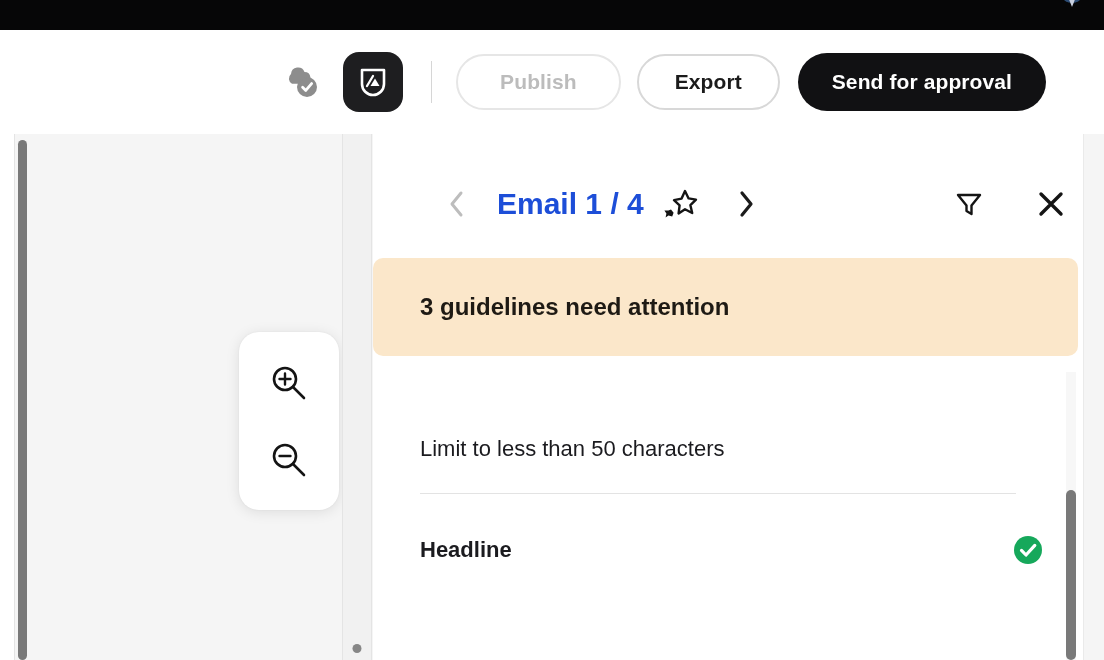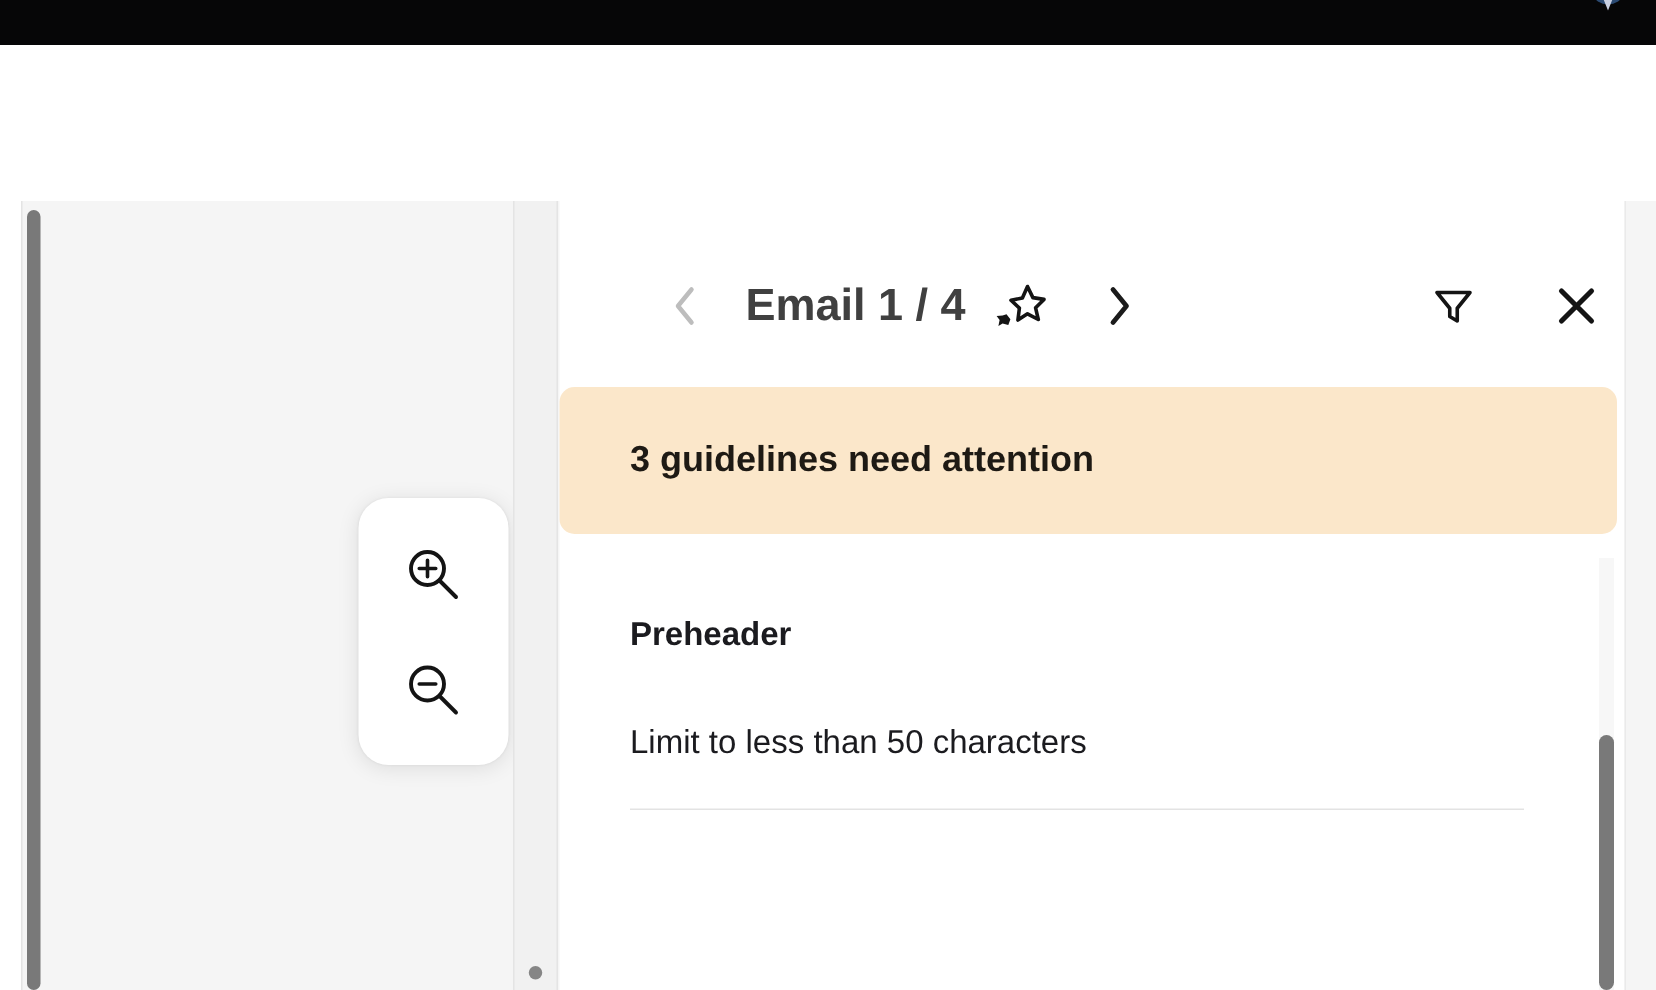--- a/index.html
+++ b/index.html
@@ -209,21 +209,21 @@
     display: flex;
     align-items: center;
     justify-content: center;
     cursor: pointer;
     flex: none;
   }
   .nav-chevron.prev { margin-left: 62px; }
   .panel-title {
     font-size: 30px;
     font-weight: 700;
-    color: #404040;
+    color: #1d4ed8;
     margin: 0 14px 0 18px;
     white-space: nowrap;
     flex: none;
   }
   .sparkle-btn {
     width: 44px; height: 44px;
     display: flex; align-items: center; justify-content: center;
     cursor: pointer; flex: none;
   }
   .nav-chevron.next { margin-left: 22px; }
@@ -324,20 +324,45 @@
 <div id="app">
 
   <div class="topbar">
     <svg class="topbar-badge" viewBox="0 0 20 16">
       <ellipse cx="10" cy="3" rx="9" ry="6" fill="#2b4a72"></ellipse>
       <path d="M6 3 L14 3 L10 13 Z" fill="#c8cfe0"></path>
       <path d="M8 1 L12 1 L10 5 Z" fill="#e3a0b0"></path>
     </svg>
   </div>
 
+  <div class="toolbar">
+
+    <svg class="status-icon" viewBox="0 0 40 40">
+      <path d="M10 12 a7 7 0 0 1 13.5 -2 a6 6 0 0 1 1.5 11.8 H11 a6 6 0 0 1 -1 -9.8 Z" fill="#8d8d8d"></path>
+      <circle cx="26" cy="25" r="10" fill="#8d8d8d"></circle>
+      <circle cx="26" cy="25" r="8.6" fill="#8d8d8d"></circle>
+      <path d="M21.6 25.2 L24.8 28.4 L30.6 21.6" stroke="#ffffff" stroke-width="2.8" fill="none" stroke-linecap="round" stroke-linejoin="round"></path>
+    </svg>
+
+    <div class="brand-tile">
+      <svg width="34" height="34" viewBox="0 0 34 34">
+        <path d="M6 5 H28 V19 a11 11 0 0 1 -11 11 a11 11 0 0 1 -11 -11 Z" fill="none" stroke="#ffffff" stroke-width="2.6" stroke-linejoin="round"></path>
+        <path d="M11 21 L17 11" stroke="#ffffff" stroke-width="2.3" stroke-linecap="round"></path>
+        <path d="M14.5 21 L19 13.5 L23.5 21 Z" fill="#ffffff"></path>
+      </svg>
+    </div>
+
+    <div class="tool-divider"></div>
+
+    <div class="btn btn-ghost-disabled">Publish</div>
+
+    <div class="btn btn-outline">Export</div>
+
+    <div class="btn btn-primary">Send for approval</div>
+  </div>
 
   <div class="canvas">
     <div class="canvas-left-edge"></div>
     <div class="canvas-sep-a"></div>
     <div class="canvas-scroll-left"></div>
     <div class="canvas-sheet"></div>
 
     <div class="zoom-card">
       <div class="zoom-btn">
         <svg width="42" height="42" viewBox="0 0 42 42">
@@ -397,28 +422,32 @@
           </svg>
         </div>
       </div>
 
       <div class="alert">
         <div class="alert-text">3 guidelines need attention</div>
       </div>
 
       <div class="glist">
 
-        <div class="grow">
-          <span class="g-label">Preheader</span>
-        </div>
 
         <div class="g-sub">Limit to less than 50 characters</div>
 
         <div class="g-divider"></div>
 
+        <div class="grow g-row-head">
+          <span class="g-label">Headline</span>
+          <svg class="status-ok" viewBox="0 0 30 30">
+            <circle cx="15" cy="15" r="14" fill="#16a85b"></circle>
+            <path d="M8.5 15.4 L13 20 L21.8 10.4" stroke="#ffffff" stroke-width="3.2" fill="none" stroke-linecap="round" stroke-linejoin="round"></path>
+          </svg>
+        </div>
       </div>
 
       <div class="panel-scroll-track"></div>
       <div class="panel-scroll-thumb"></div>
       <div class="panel-edge"></div>
     </div>
   </div>
 </div>
 
 </body></html>

